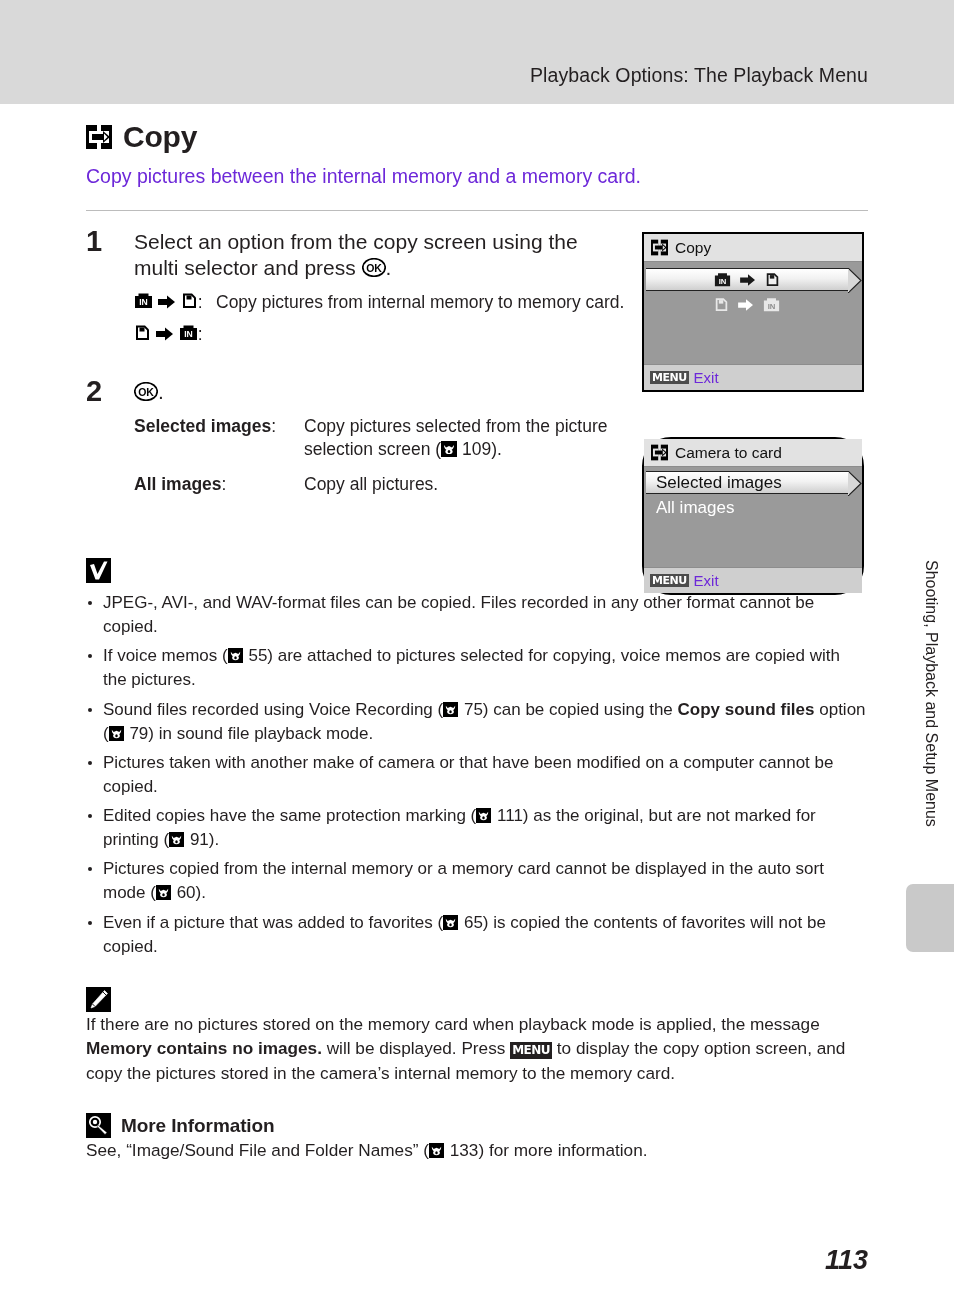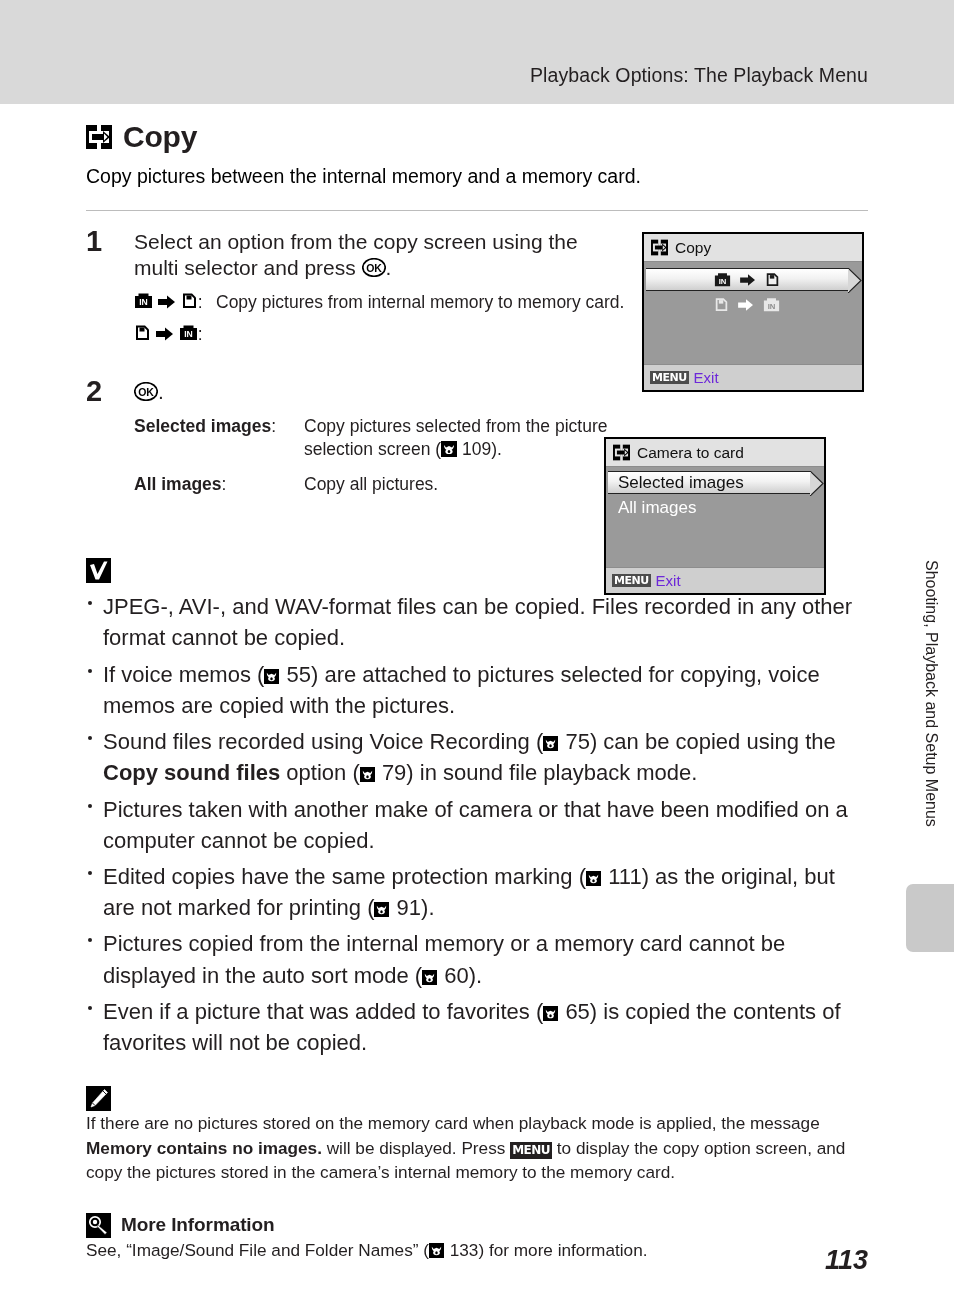--- a/index.html
+++ b/index.html
@@ -50,21 +50,21 @@
     gap: 11px;
   }
   .section-heading .title {
     font-size: 30px;
     font-weight: bold;
     letter-spacing: -0.2px;
   }
   .intro {
     font-size: 19.5px;
     margin-top: 11px;
-    color: #000000;
+    color: #6d28d9;
   }
   .rule {
     border-top: 1px solid #bcbcbc;
     margin-top: 22px;
   }
 
   
   .icon {
     display: inline-block;
     vertical-align: middle;
@@ -237,21 +237,21 @@
     letter-spacing: -0.1px;
   }
   .note-list {
     margin: 8px 0 0 0;
     padding: 0;
     list-style: none;
   }
   .note-list li {
     position: relative;
     padding-left: 17px;
-    font-size: 22px;
+    font-size: 17px;
     line-height: 1.42;
     margin-top: 5px;
   }
   .note-list li:before {
     content: "";
     position: absolute;
     left: 2px; top: 10px;
     width: 4px; height: 4px;
     background: #231f20;
     border-radius: 50%;
@@ -577,21 +577,21 @@
         </span>
       </div>
     </div>
   </div>
   <div class="lcd-footer">
     <span class="menu-pill">MENU</span>
     <span class="lcd-footer-label">Exit</span>
   </div>
 </div>
 
-<div class="lcd" style="left:604px; top:437px;">
+<div class="lcd" style="left:642px; top:437px;border-radius:29px;">
   <div class="lcd-titlebar">
     <span class="icon">
       <svg width="17" height="17" viewBox="0 0 26 26">
         <rect x="0" y="1" width="11" height="24" fill="#000"></rect>
         <rect x="3" y="7" width="8" height="12" fill="#e2e2e2"></rect>
         <rect x="15" y="1" width="11" height="24" fill="#000"></rect>
         <rect x="15" y="7" width="8" height="12" fill="#e2e2e2"></rect>
         <rect x="6" y="10" width="14" height="6" fill="#000"></rect>
         <polygon points="17,7 24,13 17,19" fill="#000"></polygon>
         <polygon points="18,9.5 21.5,13 18,16.5" fill="#e2e2e2"></polygon>

